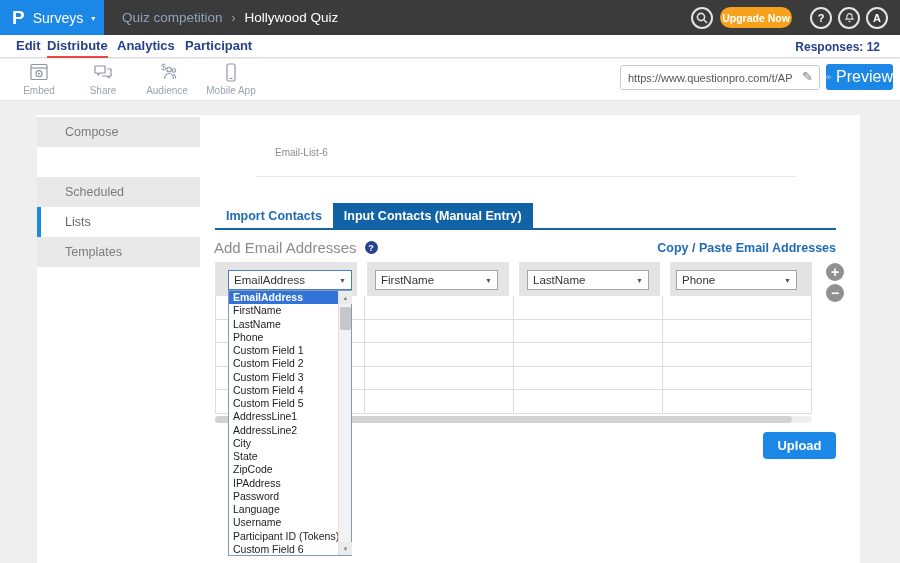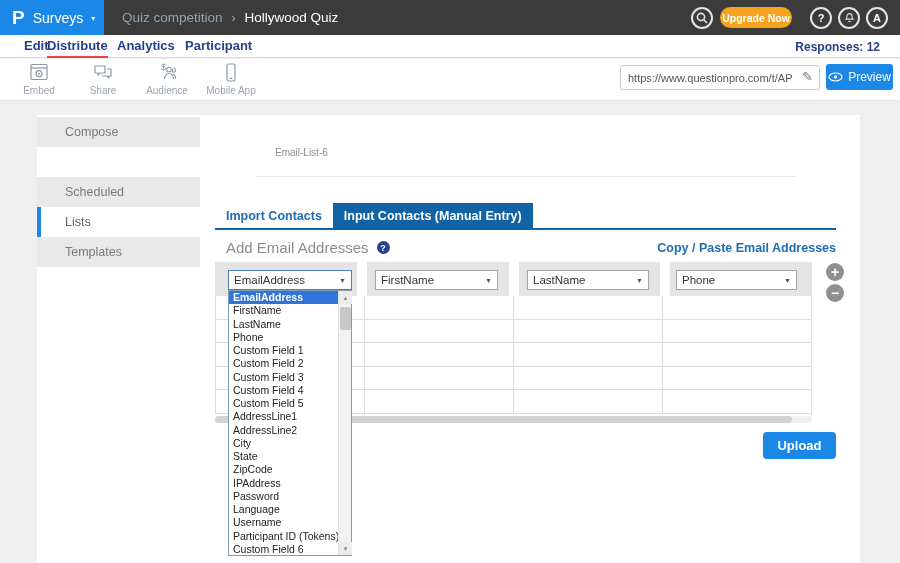--- a/index.html
+++ b/index.html
@@ -33,37 +33,37 @@
   .toolRow{position:absolute;left:0;top:59px;width:900px;height:42px;background:#fff;border-bottom:1px solid #e2e2e2;}
   .toolItems{position:absolute;left:7px;top:2px;display:flex;}
   .toolItem{width:64px;display:flex;flex-direction:column;align-items:center;gap:1px;cursor:pointer;}
   .toolItem svg{display:block;}
   .toolLabel{font-size:10px;color:#9aa3b2;white-space:nowrap;}
   .urlBox{position:absolute;left:620px;top:6px;width:200px;height:25px;background:#fff;border:1px solid #c9c9c9;border-radius:3px;}
   .urlBox input{width:172px;height:23px;border:0;outline:0;background:transparent;font-size:11px;color:#555;
                 padding:0 0 0 7px;font-family:"Liberation Sans","DejaVu Sans",sans-serif;white-space:nowrap;overflow:hidden;}
   .urlPencil{position:absolute;right:6px;top:3px;font-size:13px;color:#777;cursor:pointer;}
   .previewBtn{position:absolute;left:826px;top:5px;width:67px;height:26px;background:#1b87e6;border-radius:3px;color:#fff;
-              font-size:12px;display:flex;align-items:center;justify-content:center;gap:5px;cursor:pointer;}
+              font-size:16px;display:flex;align-items:center;justify-content:center;gap:5px;cursor:pointer;}
 
   
   .card{position:absolute;left:37px;top:115px;width:823px;height:448px;background:#ffffff;}
   .sideItem{position:absolute;left:37px;width:163px;height:30px;background:#e9e9e9;color:#7b7b7b;font-size:12.5px;
             line-height:30px;padding-left:28px;cursor:pointer;}
   .sideItem.active{background:#fff;border-left:4px solid #1b87e6;padding-left:24px;color:#666;}
 
   
   .listTitle{position:absolute;left:275px;top:147px;font-size:10px;color:#8c8c8c;text-align:right;}
   .titleDivider{position:absolute;left:256px;top:176px;width:540px;height:1px;background:#e8e8e8;}
   .tabs{position:absolute;left:215px;top:203px;display:flex;height:25px;}
   .tab{font-size:12.5px;font-weight:bold;display:flex;align-items:center;padding:0 11px;cursor:pointer;}
   .tab.inactive{color:#1f6bb5;}
   .tab.active{background:#1263a5;color:#fff;}
   .tabUnderline{position:absolute;left:215px;top:228px;width:621px;height:2px;background:#1263a5;}
-  .addHeading{position:absolute;left:214px;top:239px;display:flex;align-items:center;gap:8px;margin-left:12px;}
+  .addHeading{position:absolute;left:214px;top:239px;display:flex;align-items:center;gap:8px;}
   .addHeadingText{font-size:15px;color:#8c8c8c;}
   .helpBadge{width:13px;height:13px;border-radius:50%;background:#26418f;color:#fff;font-size:9px;font-weight:bold;
              display:flex;align-items:center;justify-content:center;cursor:pointer;}
   .copyPaste{position:absolute;right:64px;top:241px;font-size:12.5px;font-weight:bold;color:#1f6bb5;cursor:pointer;}
 
   
   .theader{position:absolute;left:215px;top:262px;width:597px;height:34px;display:flex;gap:10px;}
   .hcell{flex:1;background:#e4e4e4;}
   .hsel{position:absolute;top:270px;height:20px;background:#fff;border:1px solid #a3a3a3;font-size:11.5px;color:#333;
         display:flex;align-items:center;padding-left:5px;cursor:pointer;}
@@ -122,21 +122,21 @@
     <div class="tbCircle" style="left:838px;">
       <svg width="13" height="13" viewBox="0 0 24 24">
         <path d="M12 3a4.6 4.6 0 0 0-4.6 4.6c0 4.2-1.7 5.6-1.7 5.6h12.6s-1.7-1.4-1.7-5.6A4.6 4.6 0 0 0 12 3z" fill="none" stroke="#e4e4e4" stroke-width="2"></path>
         <path d="M10.2 16.5a1.9 1.9 0 0 0 3.6 0" fill="none" stroke="#e4e4e4" stroke-width="2"></path>
       </svg>
     </div>
     <div class="tbCircle" style="left:866px;">A</div>
   </div>
 
   <div class="navRow">
-    <span class="navItem" style="left:24px;">Edit</span>
+    <span class="navItem" style="left:16px;">Edit</span>
     <span class="navItem active" style="left:47px;">Distribute</span>
     <span class="navItem" style="left:117px;">Analytics</span>
     <span class="navItem" style="left:185px;">Participant</span>
     <span class="responses">Responses: 12</span>
   </div>
 
   <div class="toolRow">
     <div class="toolItems">
       <div class="toolItem">
         <svg width="24" height="23" viewBox="0 0 24 23">

